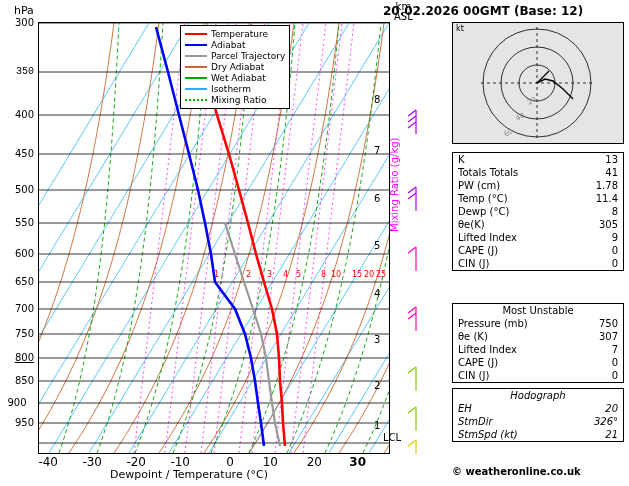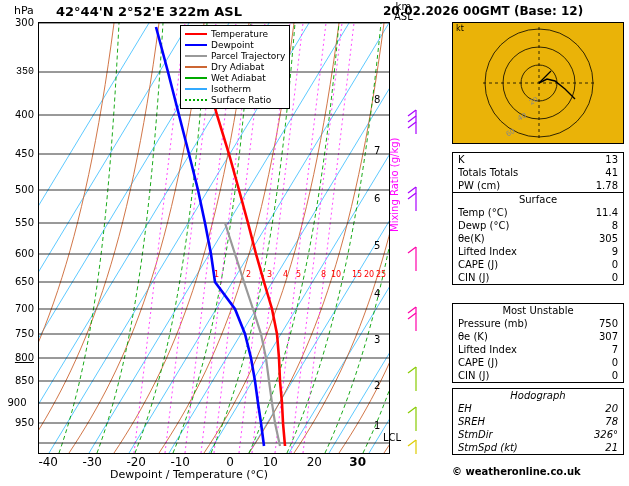--- a/index.html
+++ b/index.html
@@ -26,40 +26,39 @@
 
   
   .kmlab{position:absolute;left:374px;font-size:10px;color:#000;}
 
   .mixlab{position:absolute;left:389px;top:232px;font-size:10px;color:#ff00ff;
           transform:rotate(-90deg);transform-origin:left top;white-space:nowrap;}
   .lcl{position:absolute;left:383px;top:432px;font-size:10px;color:#000;}
 
   
   .rtitle{position:absolute;left:383px;top:4px;font-size:12px;font-weight:bold;color:#000;}
-  .hodo{position:absolute;left:452px;top:22px;width:170px;height:120px;border:1px solid #000;background:#eab308;text-align:right;}
+  .hodo{position:absolute;left:452px;top:22px;width:170px;height:120px;border:1px solid #000;background:#e5e5e5;}
   .hodo .kt{position:absolute;left:3px;top:1px;font-size:8px;color:#000;}
 
   .infobox{position:absolute;left:452px;width:170px;border:1px solid #000;background:#fff;font-size:10px;color:#000;}
   .infobox .line{display:flex;justify-content:space-between;padding:0 5px;height:13px;line-height:13px;}
   .infobox .hdr{text-align:center;height:13px;line-height:13px;font-size:10px;}
   .ib1{top:152px;}
   .ib2{top:303px;}
   .ib3{top:388px;font-style:italic;}
   .sep{border-top:1px solid #000;}
 
   .credit{position:absolute;left:452px;top:466px;font-size:10px;color:#000;font-weight:bold;}
 </style>
 </head>
 <body>
 
 <div class="root">
 
   <div class="hpa-label">hPa</div>
-  <div class="title">42°44'N 2°52'E 322m ASL</div>
   <div class="km-label">km<br>ASL</div>
   <div class="rtitle">20.02.2026 00GMT (Base: 12)</div>
 
   <div class="plot">
     <svg width="350" height="430" viewBox="0 0 350 430">
 
       <g stroke="#33bbff" stroke-width="0.8" fill="none">
         <line x1="-150" y1="430" x2="110" y2="0"></line>
         <line x1="-110" y1="430" x2="150" y2="0"></line>
         <line x1="-70" y1="430" x2="190" y2="0"></line>
@@ -177,41 +176,41 @@
   <div class="xlab" style="left:326px;top:455px;font-weight:bold;">30</div>
   <div class="xaxis-title">Dewpoint / Temperature (°C)</div>
 
   <div class="legend">
     <div class="row">
       <span class="swatch" style="border-top-color:#ff0000;"></span>
       <span class="txt">Temperature</span>
     </div>
     <div class="row">
       <span class="swatch" style="border-top-color:#0000ff;"></span>
-      <span class="txt">Dewpoint</span>
+      <span class="txt">Adiabat</span>
     </div>
     <div class="row">
       <span class="swatch" style="border-top-color:#999999;"></span>
       <span class="txt">Parcel Trajectory</span>
     </div>
     <div class="row">
       <span class="swatch" style="border-top-color:#cc6633;"></span>
       <span class="txt">Dry Adiabat</span>
     </div>
     <div class="row">
       <span class="swatch" style="border-top-color:#00aa00;"></span>
       <span class="txt">Wet Adiabat</span>
     </div>
     <div class="row">
       <span class="swatch" style="border-top-color:#33aaff;"></span>
       <span class="txt">Isotherm</span>
     </div>
     <div class="row">
       <span class="swatch" style="border-top-color:#00aa00;border-top-style:dotted;"></span>
-      <span class="txt">Surface Ratio</span>
+      <span class="txt">Mixing Ratio</span>
     </div>
   </div>
 
   <div class="kmlab" style="top:94px;">8</div>
   <div class="kmlab" style="top:145px;">7</div>
   <div class="kmlab" style="top:193px;">6</div>
   <div class="kmlab" style="top:240px;">5</div>
   <div class="kmlab" style="top:288px;">4</div>
   <div class="kmlab" style="top:334px;">3</div>
   <div class="kmlab" style="top:380px;">2</div>
@@ -275,21 +274,20 @@
       <span>13</span>
     </div>
     <div class="line">
       <span>Totals Totals</span>
       <span>41</span>
     </div>
     <div class="line">
       <span>PW (cm)</span>
       <span>1.78</span>
     </div>
-    <div class="hdr sep">Surface</div>
     <div class="line">
       <span>Temp (°C)</span>
       <span>11.4</span>
     </div>
     <div class="line">
       <span>Dewp (°C)</span>
       <span>8</span>
     </div>
     <div class="line">
       <span>θe(K)</span>
@@ -333,24 +331,20 @@
     </div>
   </div>
 
   <div class="infobox ib3">
     <div class="hdr">Hodograph</div>
     <div class="line">
       <span>EH</span>
       <span>20</span>
     </div>
     <div class="line">
-      <span>SREH</span>
-      <span>78</span>
-    </div>
-    <div class="line">
       <span>StmDir</span>
       <span>326°</span>
     </div>
     <div class="line">
       <span>StmSpd (kt)</span>
       <span>21</span>
     </div>
   </div>
 
   <div class="credit">© weatheronline.co.uk</div>

